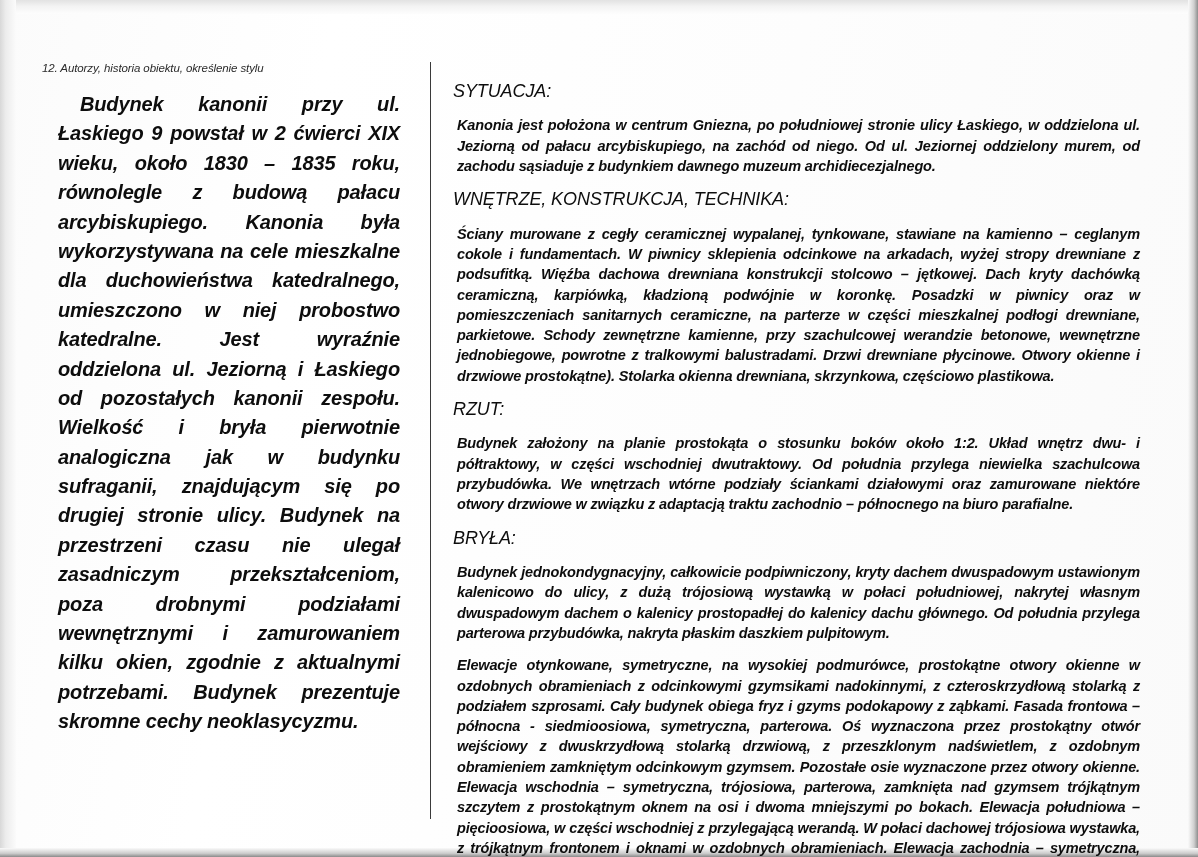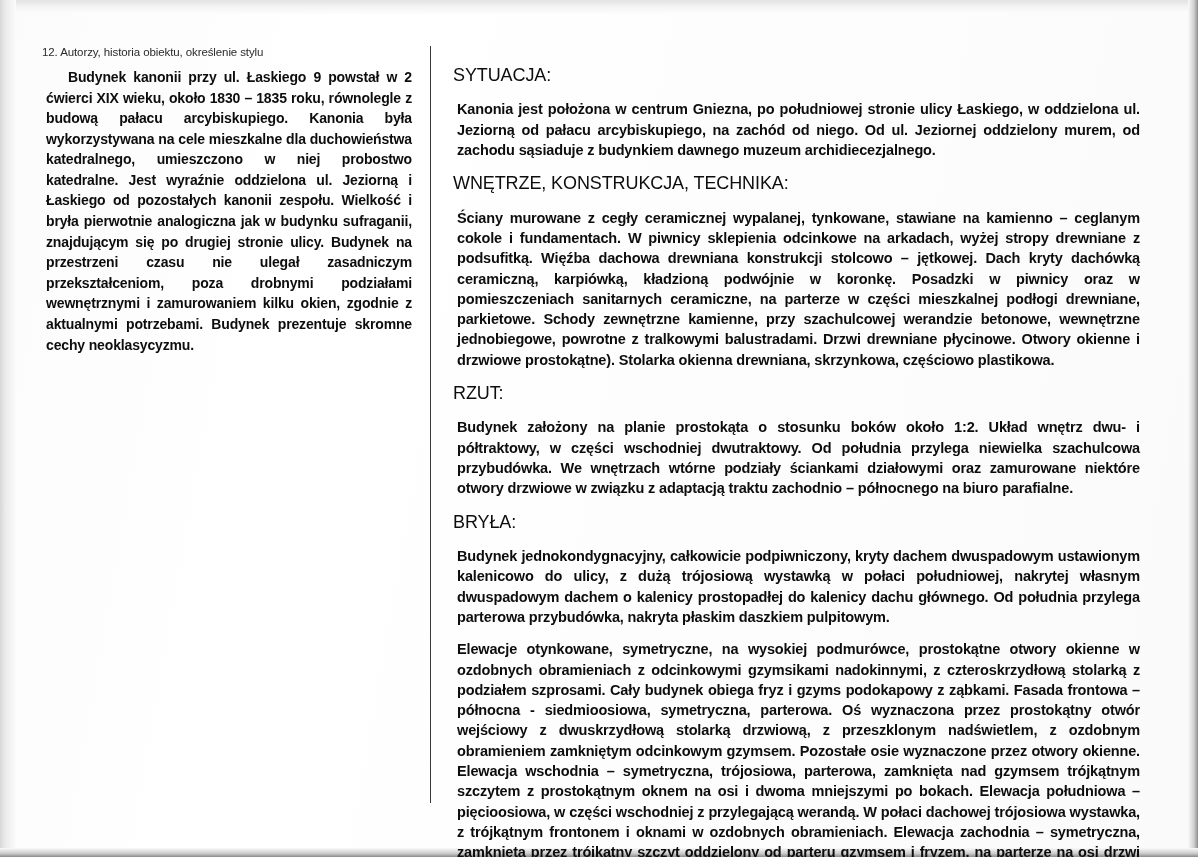--- a/index.html
+++ b/index.html
@@ -40,23 +40,24 @@
   }
   #scan-edge-bottom {
     position: absolute; left: 0; bottom: 0; width: 1198px; height: 9px;
     background: linear-gradient(to top, #8a8a8a 0%, #cccccc 40%, #fafafa 100%);
   }
 
   
   #doc {
     position: absolute;
     left: 42px;
-    top: 46px;
+    top: 62px;
     width: 1112px;
     height: 790px;
+    font-style: italic;
   }
 
   .columns {
     display: flex;
     align-items: flex-start;
     height: 100%;
   }
 
   .col-left {
     width: 388px;
@@ -81,28 +82,28 @@
     font-size: 11.5px;
     font-weight: normal;
     color: #2b2b2b;
     letter-spacing: -0.1px;
     margin: 0 0 9px 0;
     white-space: nowrap;
   }
 
   
   .body-left {
-    font-size: 14px;
+    font-size: 20px;
     font-weight: bold;
     line-height: 1.47;
     text-align: justify;
     text-indent: 22px;
     color: #0d0d0d;
     letter-spacing: -0.15px;
-    margin: 4px;
+    margin: 16px;
   }
 
   
   .section-label {
     font-size: 18px;
     font-weight: normal;
     color: #0d0d0d;
     line-height: 1.3;
     margin: 8px;
     letter-spacing: -0.1px;

